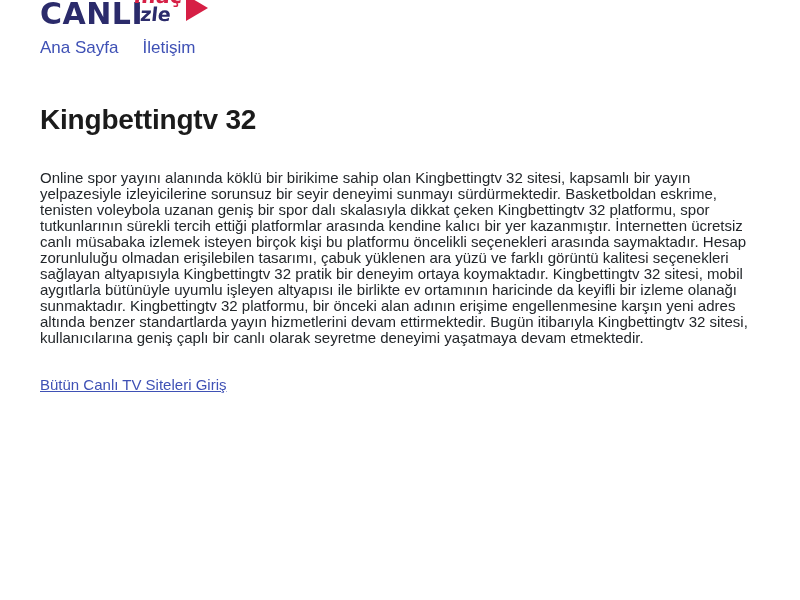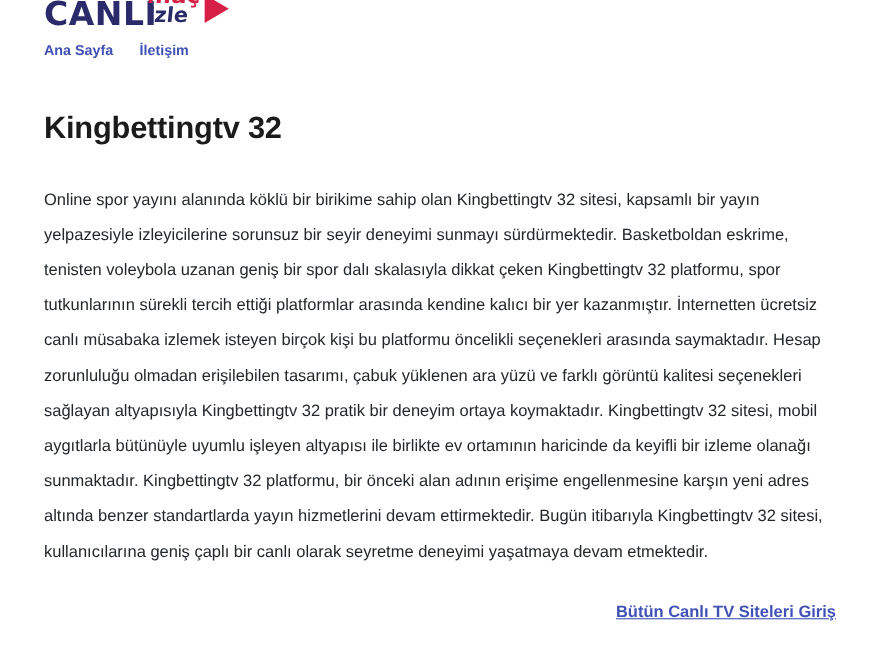--- a/index.html
+++ b/index.html
@@ -84,53 +84,51 @@
   .main-nav {
     padding: 0 40px;
     margin-top: 8px;
     display: flex;
     gap: 24px;
     align-items: center;
   }
 
   .nav-link {
     color: #3f51b5;
-    font-size: 13px;
+    font-size: 17px;
     text-decoration: none;
     line-height: 1.2;
     cursor: pointer;
-    font-weight: bold;
   }
 
   
   .content {
     padding: 0 40px;
   }
 
   h1.article-title {
     font-size: 28px;
     font-weight: 700;
     color: #1b1b1b;
     margin: 46px 0 0 0;
     letter-spacing: -0.2px;
   }
 
   p.article-body {
     font-size: 15px;
-    line-height: 32px;
+    line-height: 16px;
     color: #23272b;
     margin: 34px 0 0 0;
     text-align: left;
     max-width: 722px;
   }
 
   .center-link-wrap {
-    text-align: right;
+    text-align: left;
     margin-top: 30px;
-    font-weight: bold;
   }
 
   .center-link {
     color: #3f51b5;
     font-size: 15px;
     text-decoration: underline;
     cursor: pointer;
   }
 
   h2.sub-title {

